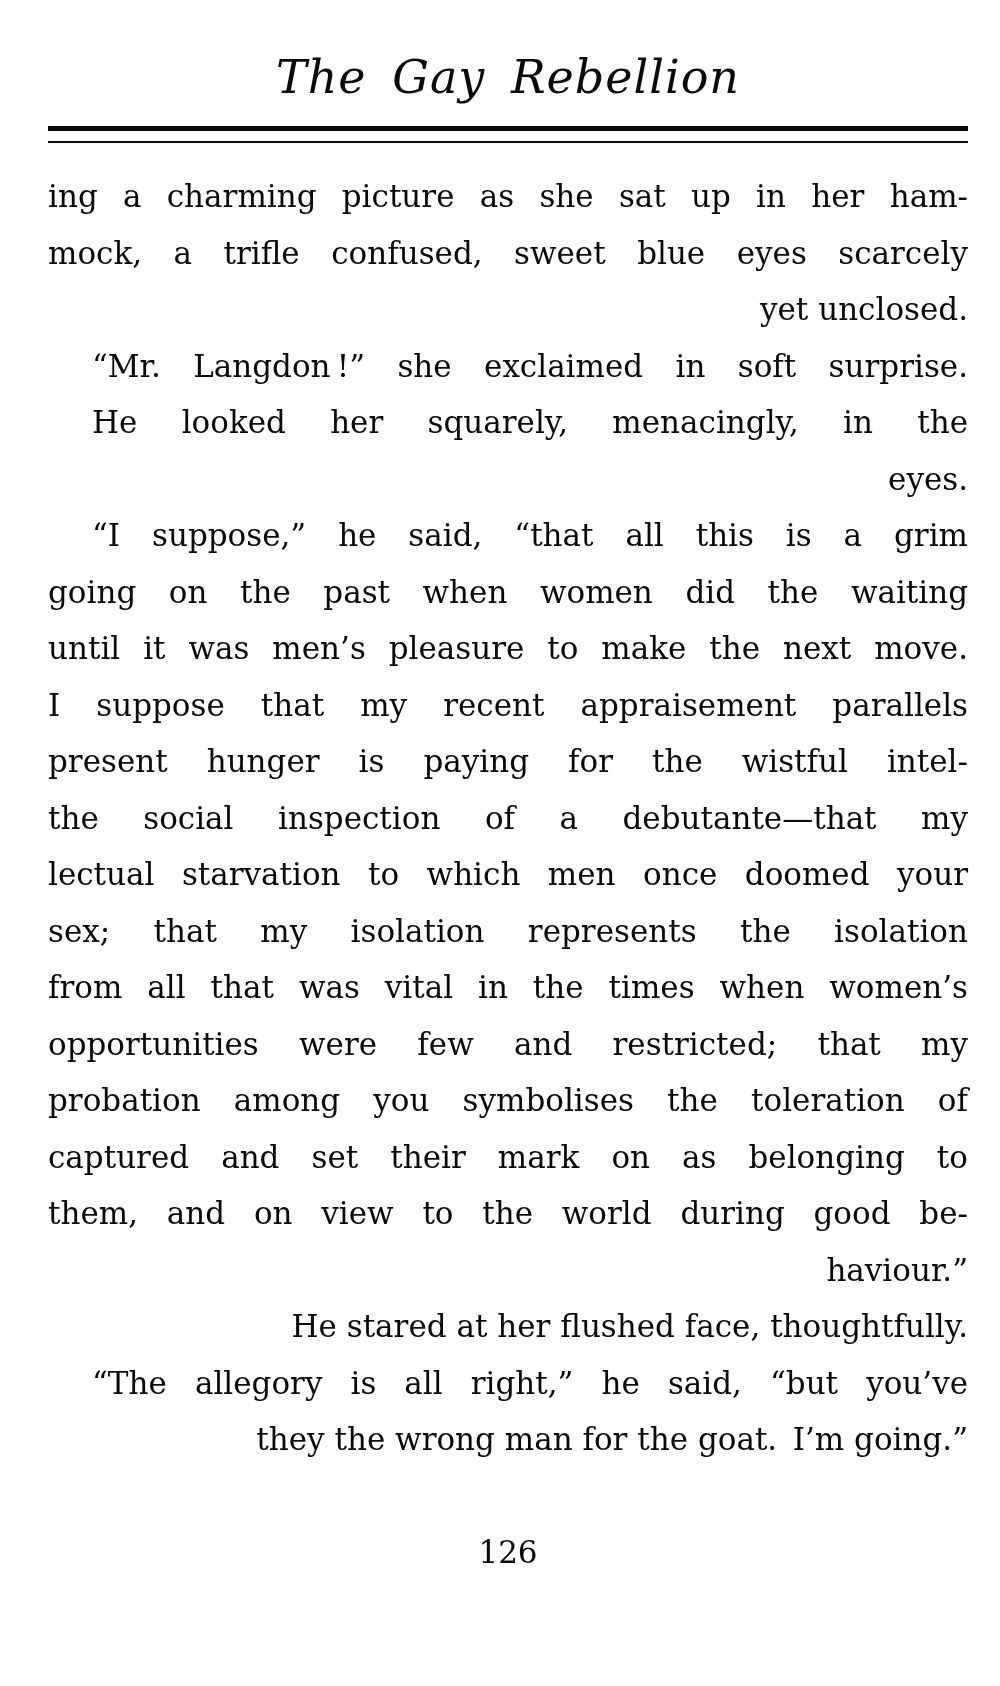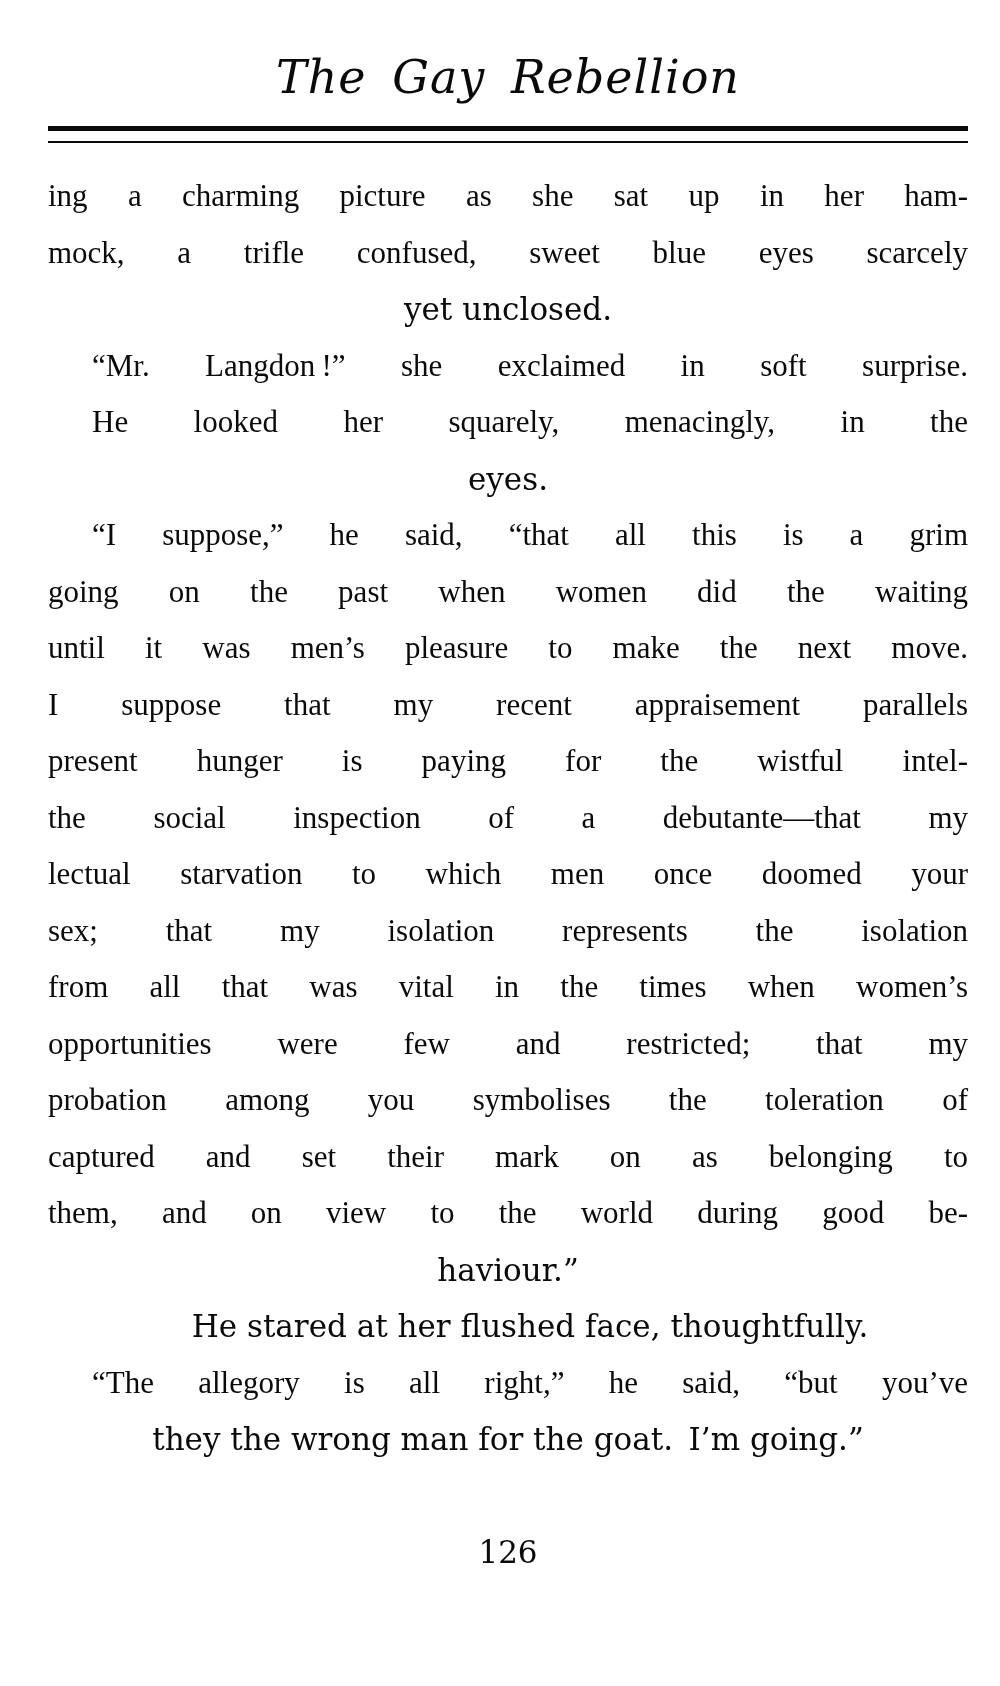--- a/index.html
+++ b/index.html
@@ -42,28 +42,27 @@
   }
   .text-body {
     position: absolute;
     top: 168px;
     left: 48px;
     width: 920px;
     font-size: 31px;
     line-height: 56.5px;
   }
   .line {
-    text-align: center;
+    text-align: right;
     text-indent: 0;
     white-space: pre-wrap;
   }
   .line.just {
     text-align: justify;
     text-align-last: justify;
-    font-family: Liberation Serif, serif;
   }
   .line.first {
     text-indent: 44px;
   }
   .page-number {
     position: absolute;
     top: 1524px;
     left: 48px;
     width: 920px;
     text-align: center;

